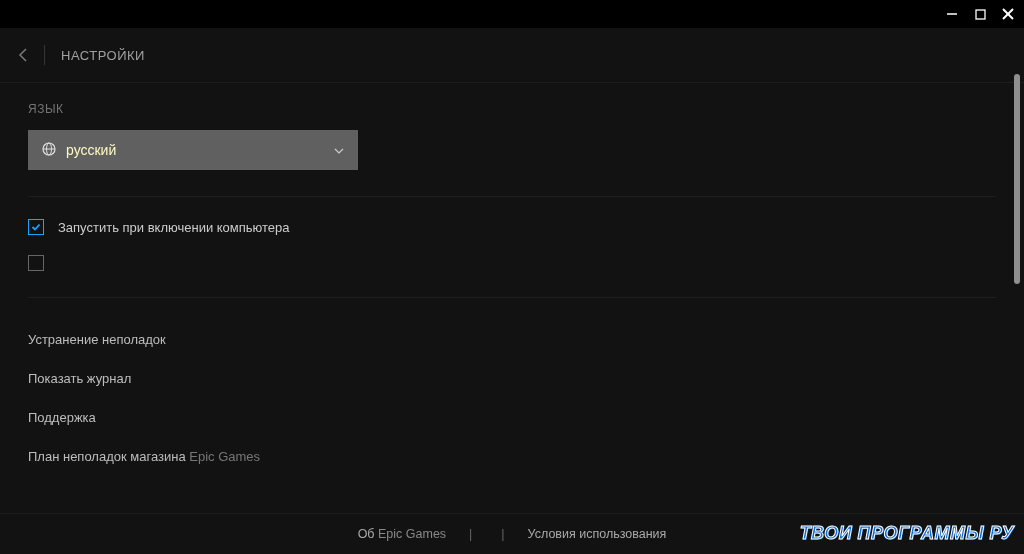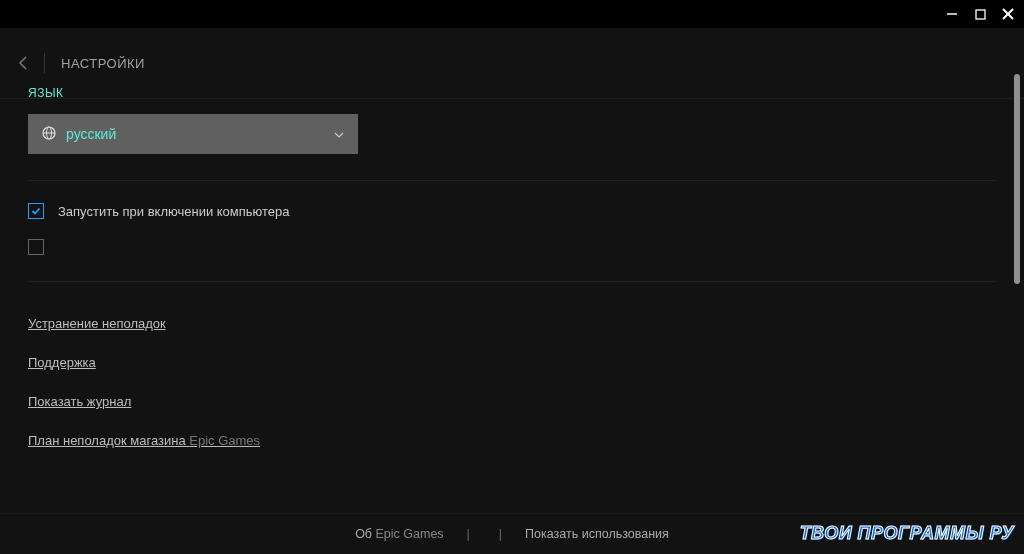--- a/index.html
+++ b/index.html
@@ -32,21 +32,21 @@
   height: 16px;
   display: flex;
   align-items: center;
   justify-content: center;
   color: #fff;
 }
 .header {
   height: 46px;
   display: flex;
   align-items: center;
-  padding: 12px 18px;
+  padding: 4px 18px;
   border-bottom: 1px solid rgba(255,255,255,0.05);
 }
 .back {
   color: #7a7a7a;
   display: flex;
   align-items: center;
 }
 .vdiv {
   width: 1px;
   height: 20px;
@@ -63,33 +63,34 @@
   top: 74px;
   left: 0;
   right: 0;
   bottom: 40px;
   overflow: hidden;
 }
 .content {
   padding: 12px 28px 0 28px;
 }
 .section-label {
-  color: #5eead4;
+  color: #737373;
   font-size: 12px;
   letter-spacing: 0.5px;
   margin-bottom: 14px;
+  margin-top: 16px;
 }
 .select {
   width: 330px;
   height: 40px;
   background: #606060;
   display: flex;
   align-items: center;
   padding: 0 14px;
-  color: #5eead4;
+  color: #fef9c3;
   font-size: 14px;
   justify-content: space-between;
   box-sizing: border-box;
 }
 .select-left {
   display: flex;
   align-items: center;
   gap: 10px;
 }
 .globe {
@@ -127,21 +128,20 @@
 }
 .cb.checked svg { display:block; }
 .cb svg { display:none; }
 .links-block {
   margin-top: 6px;
 }
 .link-row {
   font-size: 13px;
   color: #bdbdbd;
   padding: 12px 0;
-  text-decoration: underline;
 }
 .link-row .brand {
   color: #777;
 }
 .footer {
   position: absolute;
   bottom: 0;
   left: 0;
   right: 0;
   height: 40px;
@@ -261,36 +261,36 @@
         <div class="cb">
           
         </div>
       </div>
 
 
       <hr class="hr">
 
       <div class="links-block">
         <div class="link-row">Устранение неполадок</div>
+        <div class="link-row">Показать журнал</div>
         <div class="link-row">Поддержка</div>
-        <div class="link-row">Показать журнал</div>
         <div class="link-row">
           <span>План неполадок магазина </span><span class="brand">Epic Games</span>
         </div>
       </div>
 
     </div>
   </div>
 
   <div class="scrollbar">
     <div class="scroll-thumb"></div>
   </div>
 
   <div class="footer">
     <span><span>Об </span><span class="brand">Epic Games</span></span>
     <span class="sep">|</span>
     <span class="sep">|</span>
-    <span>Показать использования</span>
+    <span>Условия использования</span>
   </div>
 
   <div class="watermark">ТВОИ ПРОГРАММЫ РУ</div>
 
 </div>
 
 </body></html>

